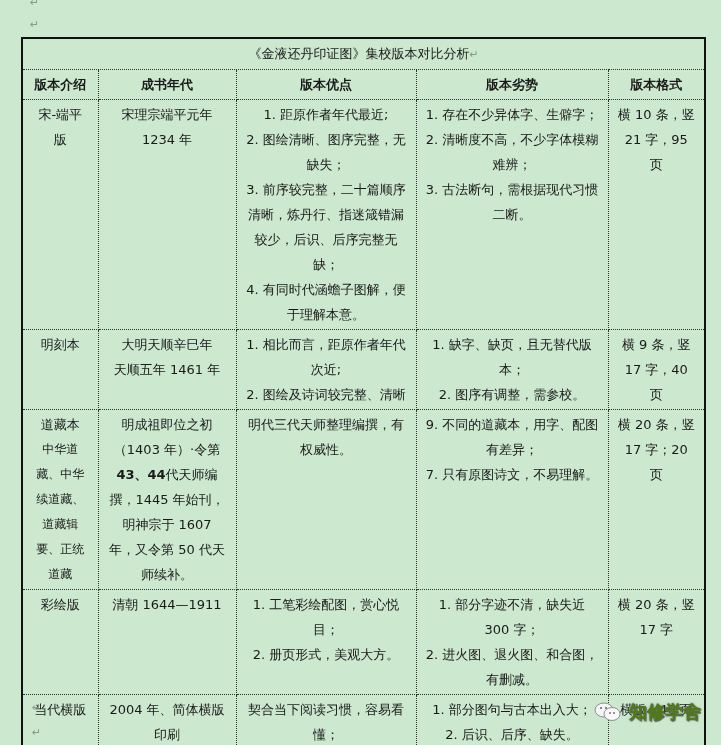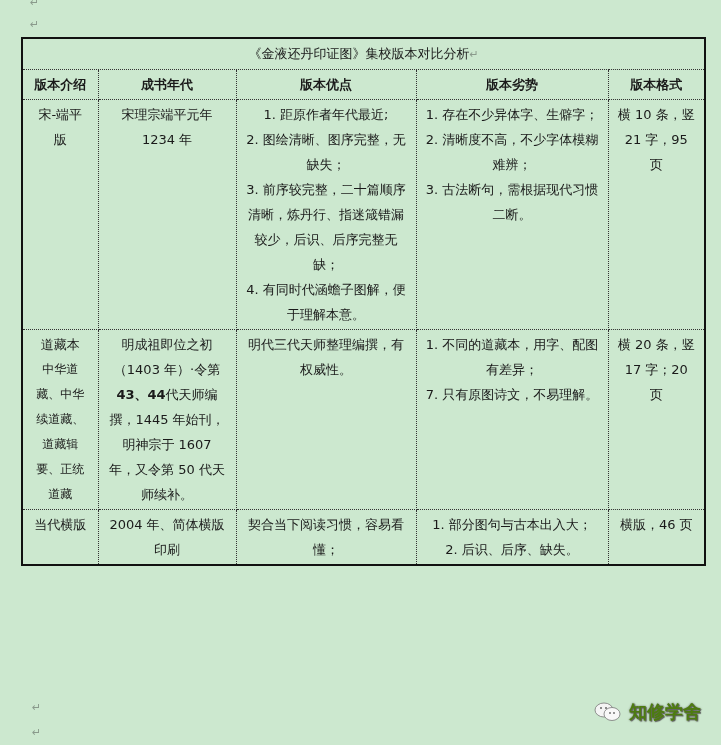--- a/index.html
+++ b/index.html
@@ -89,39 +89,74 @@
       <span class="line">4. 有同时代涵蟾子图解，便于理解本意。</span>
     </td>
     <td>
       <span class="line">1. 存在不少异体字、生僻字；</span>
       <span class="line">2. 清晰度不高，不少字体模糊难辨；</span>
       <span class="line">3. 古法断句，需根据现代习惯二断。</span>
     </td>
     <td>横 10 条，竖 21 字，95 页</td>
   </tr>
 
+  <tr style="height:76px;">
+    <td>
+          <span class="line">明刻本</span>
+        </td>
+    <td>
+      <span class="line">大明天顺辛巳年</span>
+      <span class="line">天顺五年 1461 年</span>
+    </td>
+    <td>
+      <span class="line">1. 相比而言，距原作者年代次近;</span>
+      <span class="line">2. 图绘及诗词较完整、清晰</span>
+    </td>
+    <td>
+      <span class="line">1. 缺字、缺页，且无替代版本；</span>
+      <span class="line">2. 图序有调整，需参校。</span>
+    </td>
+    <td>横 9 条，竖 17 字，40 页</td>
+  </tr>
 
   <tr style="height:150px;">
     <td>
       <span class="line">道藏本</span>
       <span class="line small">中华道藏、中华续道藏、道藏辑要、正统道藏</span>
     </td>
     <td>
       <span>明成祖即位之初（1403 年）·令第</span><span class="bold">43、44</span><span>代天师编撰，1445 年始刊，明神宗于 1607 年，又令第 50 代天师续补。</span>
     </td>
     <td>
           <span class="line">明代三代天师整理编撰，有权威性。</span>
         </td>
     <td>
-      <span class="line">1. 不同的道藏本，用字、配图有差异；</span>
+      <span class="line">9. 不同的道藏本，用字、配图有差异；</span>
       <span class="line">7. 只有原图诗文，不易理解。</span>
     </td>
     <td>横 20 条，竖 17 字；20 页</td>
   </tr>
 
+  <tr style="height:102px;">
+    <td>
+          <span class="line">彩绘版</span>
+        </td>
+    <td>
+          <span class="line">清朝 1644—1911</span>
+        </td>
+    <td>
+      <span class="line">1. 工笔彩绘配图，赏心悦目；</span>
+      <span class="line">2. 册页形式，美观大方。</span>
+    </td>
+    <td>
+      <span class="line">1. 部分字迹不清，缺失近 300 字；</span>
+      <span class="line">2. 进火图、退火图、和合图，有删减。</span>
+    </td>
+    <td>横 20 条，竖 17 字</td>
+  </tr>
 
   <tr style="height:52px;">
     <td>
           <span class="line">当代横版</span>
         </td>
     <td>
           <span class="line">2004 年、简体横版印刷</span>
         </td>
     <td>
           <span class="line">契合当下阅读习惯，容易看懂；</span>

